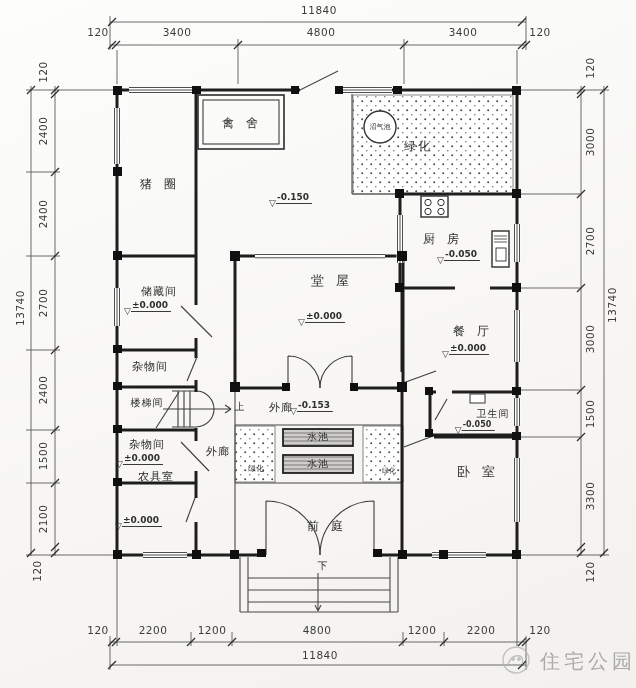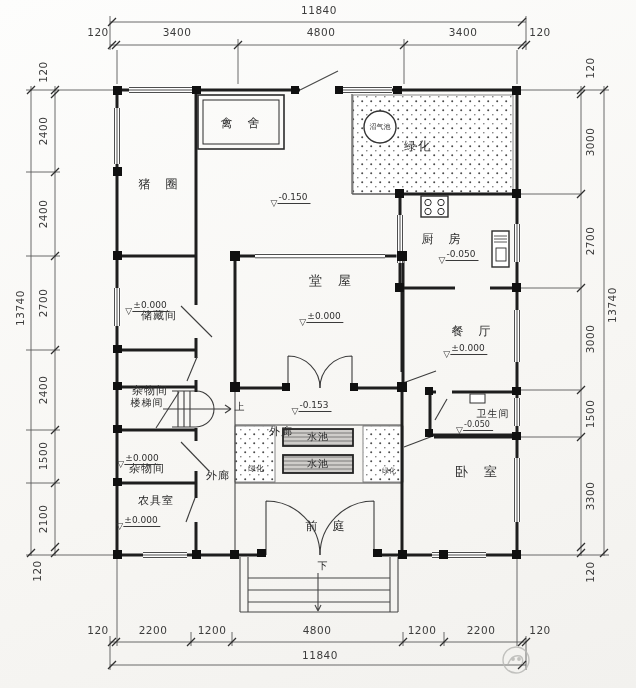--- a/index.html
+++ b/index.html
@@ -1,29 +1,29 @@
 <!DOCTYPE html>
 <html><head>
 <meta charset="utf-8">
 <style>
   html,body{margin:0;padding:0;}
   body{background:#ffffff;font-family:"DejaVu Sans",sans-serif;}
   .sheet{position:relative;width:636px;height:688px;background:linear-gradient(160deg,#fdfdfc 0%,#f7f6f3 60%,#f2f1ee 100%);overflow:hidden;}
   .sheet svg{position:absolute;left:0;top:0;}
-  .lbl{position:absolute;transform:translate(-50%,-50%);white-space:nowrap;color:#2d2d2d;letter-spacing:2px;font-size:12px;font-family:Liberation Mono, monospace;}
+  .lbl{position:absolute;transform:translate(-50%,-50%);white-space:nowrap;color:#2d2d2d;letter-spacing:2px;font-size:12px;}
   .lbl.sp{letter-spacing:4px;}
-  .lbl.md{font-size:11px;letter-spacing:1px;margin-top:24px;}
+  .lbl.md{font-size:11px;letter-spacing:1px;}
   .lbl.sm{font-size:10px;letter-spacing:1px;}
   .lbl.xs{font-size:8px;letter-spacing:0;}
   .lbl.xxs{font-size:7px;letter-spacing:0;}
   .lbl.big{font-size:13px;}
   .dim{position:absolute;transform:translate(-50%,-50%);font-size:10.5px;color:#3c3c3c;white-space:nowrap;letter-spacing:0.5px;}
   .dim.rot{transform:translate(-50%,-50%) rotate(-90deg);}
   .elev{position:absolute;transform:translate(-50%,-50%);font-size:9px;color:#2f2f2f;}
-  .elev b{font-weight:normal;display:block;border-bottom:1.1px solid #3a3a3a;padding:0 3px 0 1px;line-height:11px;}
+  .elev b{font-weight:bold;display:block;border-bottom:1.1px solid #3a3a3a;padding:0 3px 0 1px;line-height:11px;}
   .elev s{position:absolute;text-decoration:none;font-size:9px;left:-7px;top:7px;line-height:9px;color:#333;}
   .elev.xs{font-size:8px;}
   .wm{position:absolute;left:540px;top:648px;transform:translate(-0%,0);font-size:20px;color:rgba(145,145,142,0.75);letter-spacing:4px;}
 </style>
 </head>
 <body>
 
 <div class="sheet">
 
   <svg width="636" height="688" viewBox="0 0 636 688">
@@ -293,13 +293,14 @@
     </span>
   <span class="elev" style="left:143px;top:459px">
       <b>±0.000</b>
       <s>▽</s>
     </span>
   <span class="elev" style="left:142px;top:521px">
       <b>±0.000</b>
       <s>▽</s>
     </span>
 
+  <span class="wm">住宅公园</span>
 </div>
 
 </body></html>

